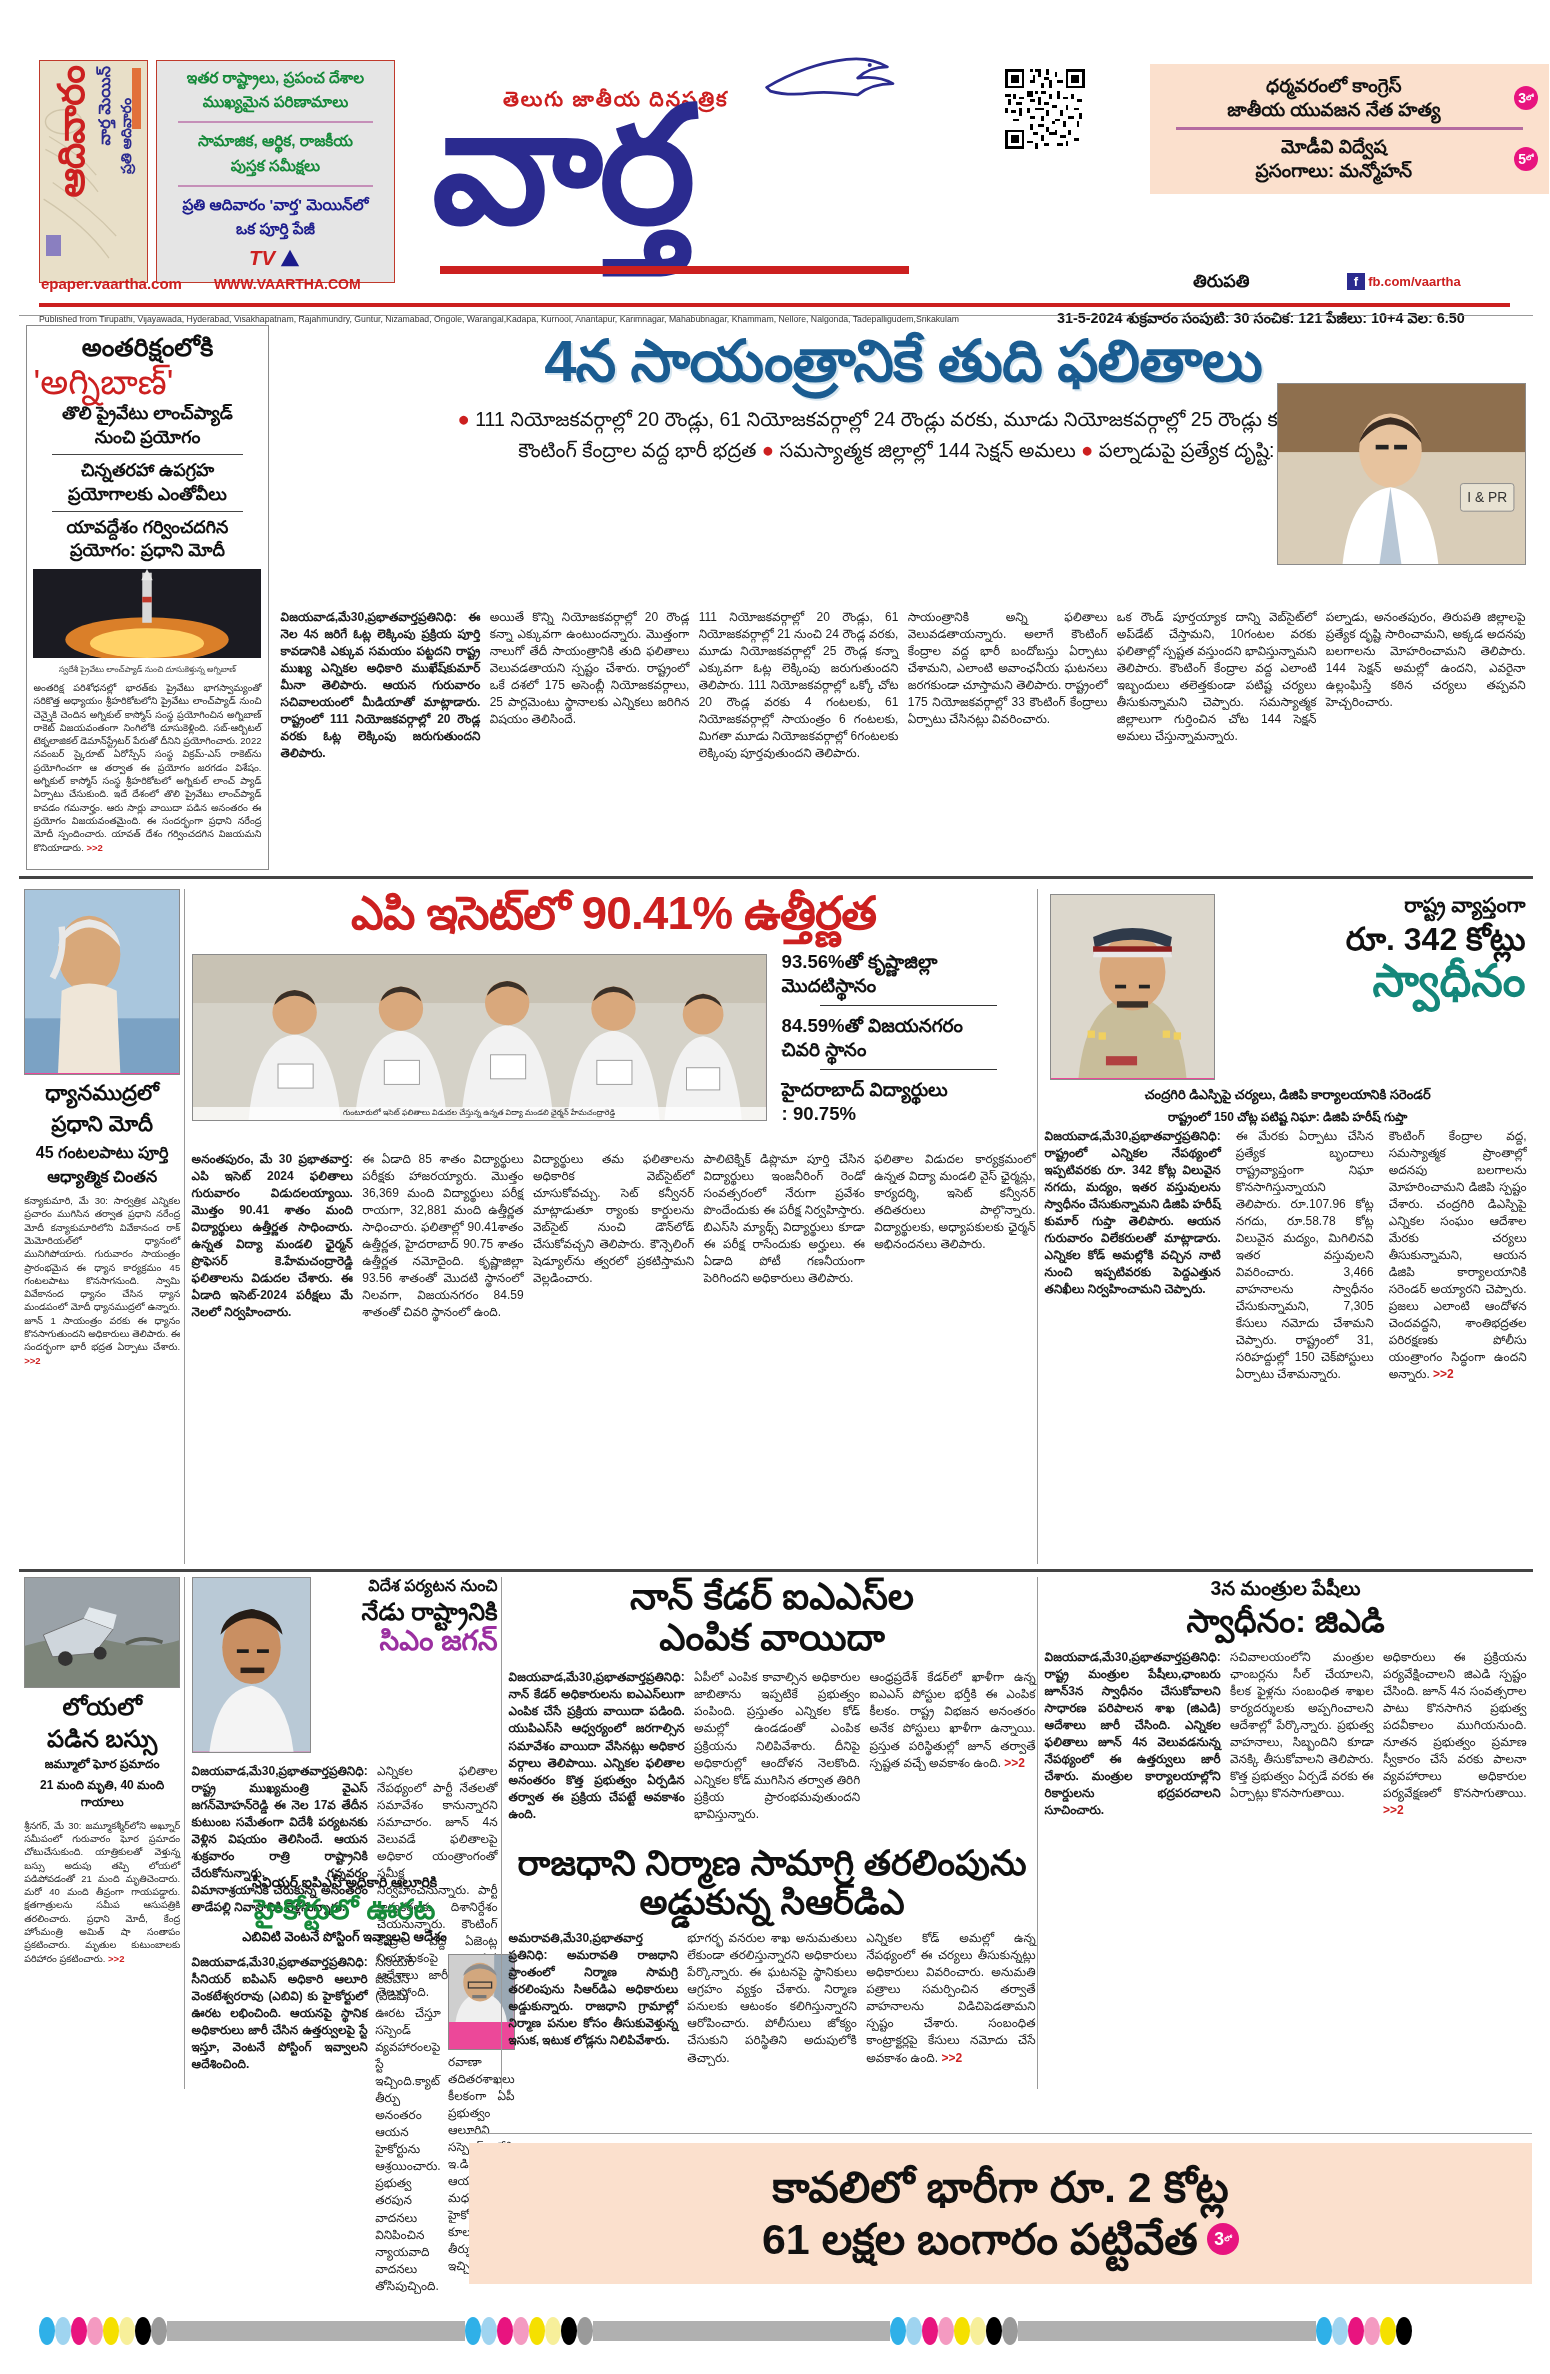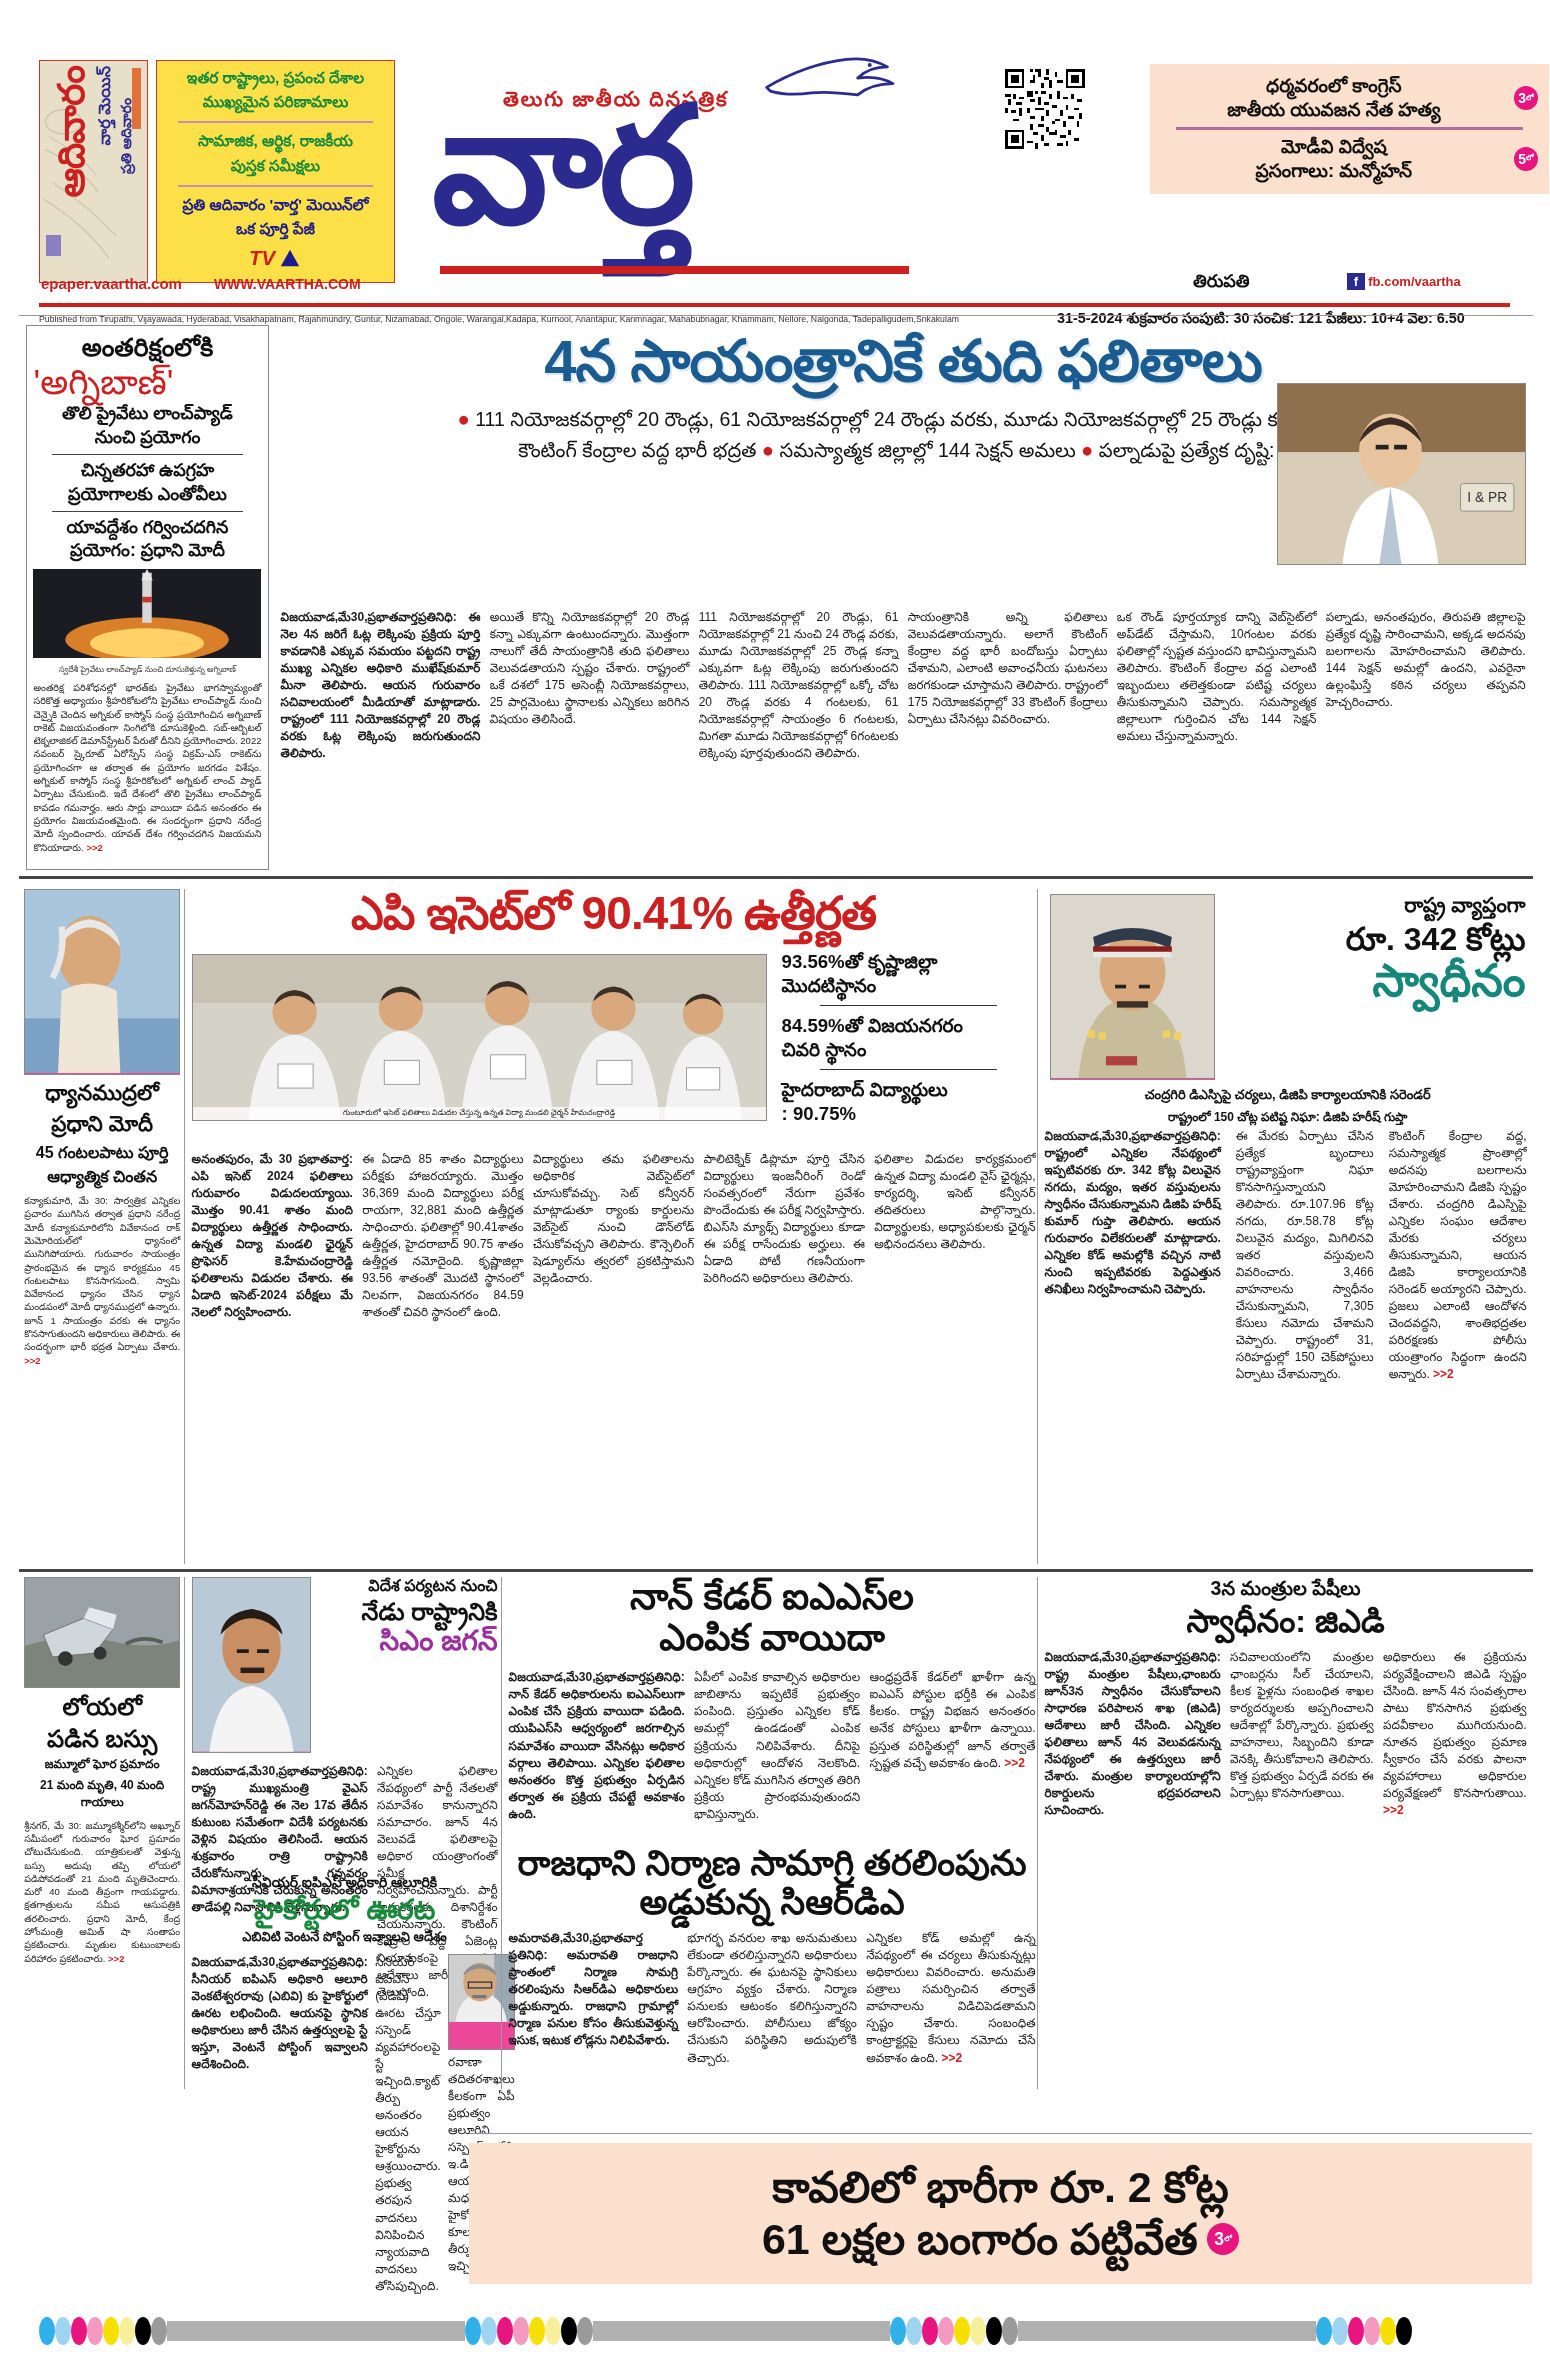--- a/index.html
+++ b/index.html
@@ -34,21 +34,21 @@
     position:absolute; left:76px; top:37px;
     writing-mode: vertical-rl; transform: rotate(180deg);
     color:#2a2a8f; font-weight:700; font-size:14px; white-space:nowrap;
   }
   .ad-vert .swash { position:absolute; left:0; top:0; width:100%; height:100%; opacity:.5; }
   .ad-vert .orange-bar { position:absolute; right:5.6px; top:7.4px; width:9.3px; height:61px; background:#e2703a; }
   .ad-vert .purple-sq  { position:absolute; left:5.6px;  bottom:26px; width:15px; height:20.4px; background:#8a7fc0; }
 
   .ad-promo {
     position:absolute; left:156px; top:41px; width:239px; height:223px;
-    border:0.9px solid #c0392b; background:#fde047; padding:7.4px 5.6px;
+    border:0.9px solid #c0392b; background:#e5e5e5; padding:7.4px 5.6px;
     display:flex; flex-direction:column; align-items:center; justify-content:flex-start; gap:3.7px;
   }
   .ad-promo .ln { color:#168a3a; font-weight:700; font-size:15.3px; text-align:center; line-height:1.35; }
   .ad-promo .ln.b { color:#1b1b8c; }
   .ad-promo .sep { width:86%; height:1.9px; background:#c58fb8; margin:4.6px 0; }
   .ad-promo .tvbox {
     margin-top:3.7px; display:flex; align-items:center; gap:2.8px;
   }
   .ad-promo .tvbox .tv { color:#cc2020; font-weight:900; font-size:20.4px; font-style:italic; }
 

